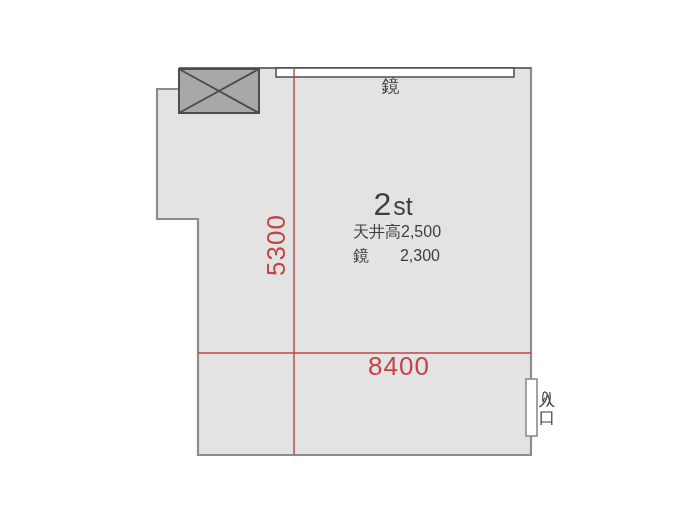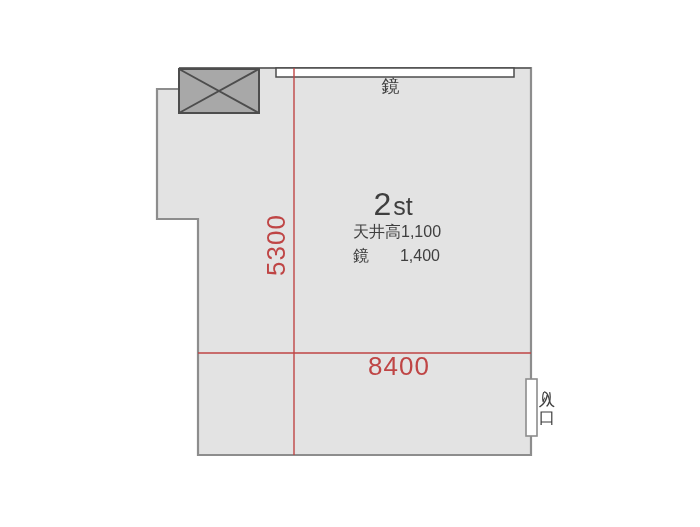--- a/index.html
+++ b/index.html
@@ -113,25 +113,25 @@
   <div class="overlay mirror-label">鏡</div>
 
   <div class="overlay room-title">
     <span class="title-number">2</span>
     <span class="title-suffix">st</span>
   </div>
 
   <div class="overlay room-specs">
     <div class="spec-row">
       <span>天井高</span>
-      <span>1,100</span>
+      <span>2,500</span>
     </div>
     <div class="spec-row">
       <span>鏡</span>
-      <span>1,400</span>
+      <span>2,300</span>
     </div>
   </div>
 
   <div class="overlay dim dim-depth">5300</div>
   <div class="overlay dim dim-width">8400</div>
 
   <div class="overlay entrance-label">入り口</div>
 
 </div>
 

